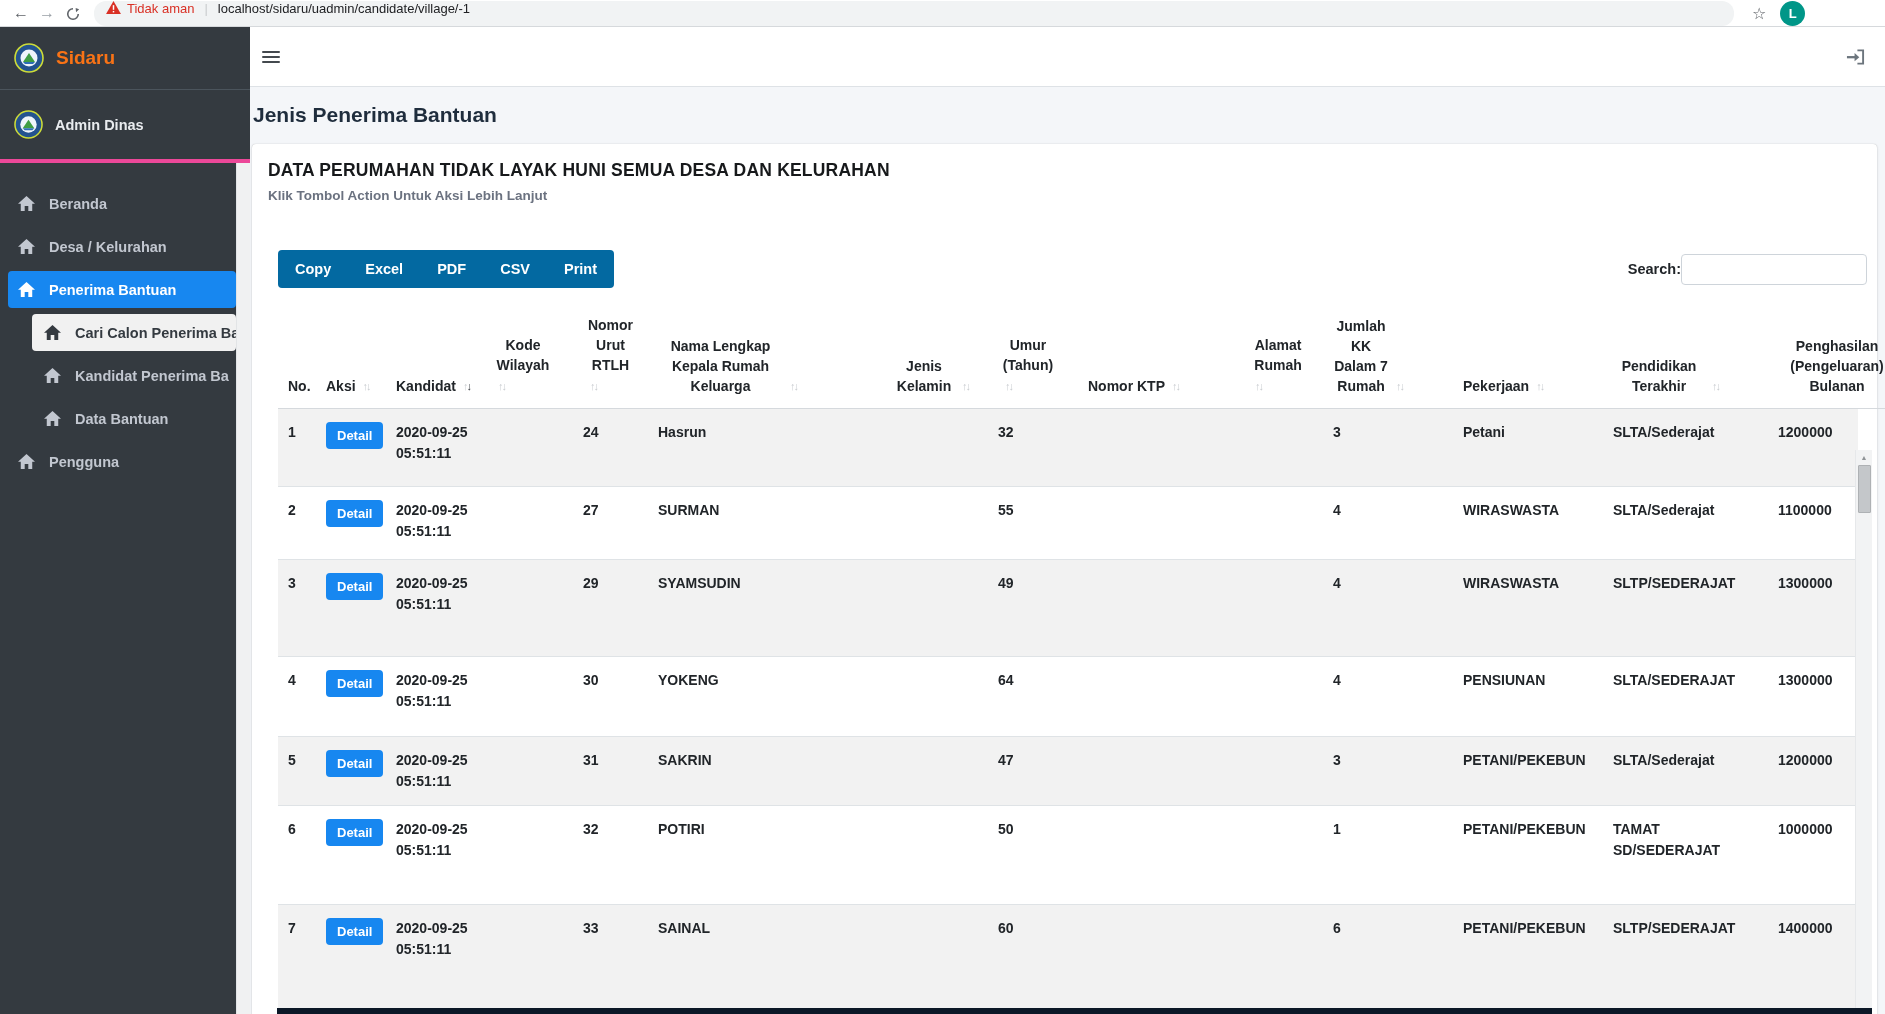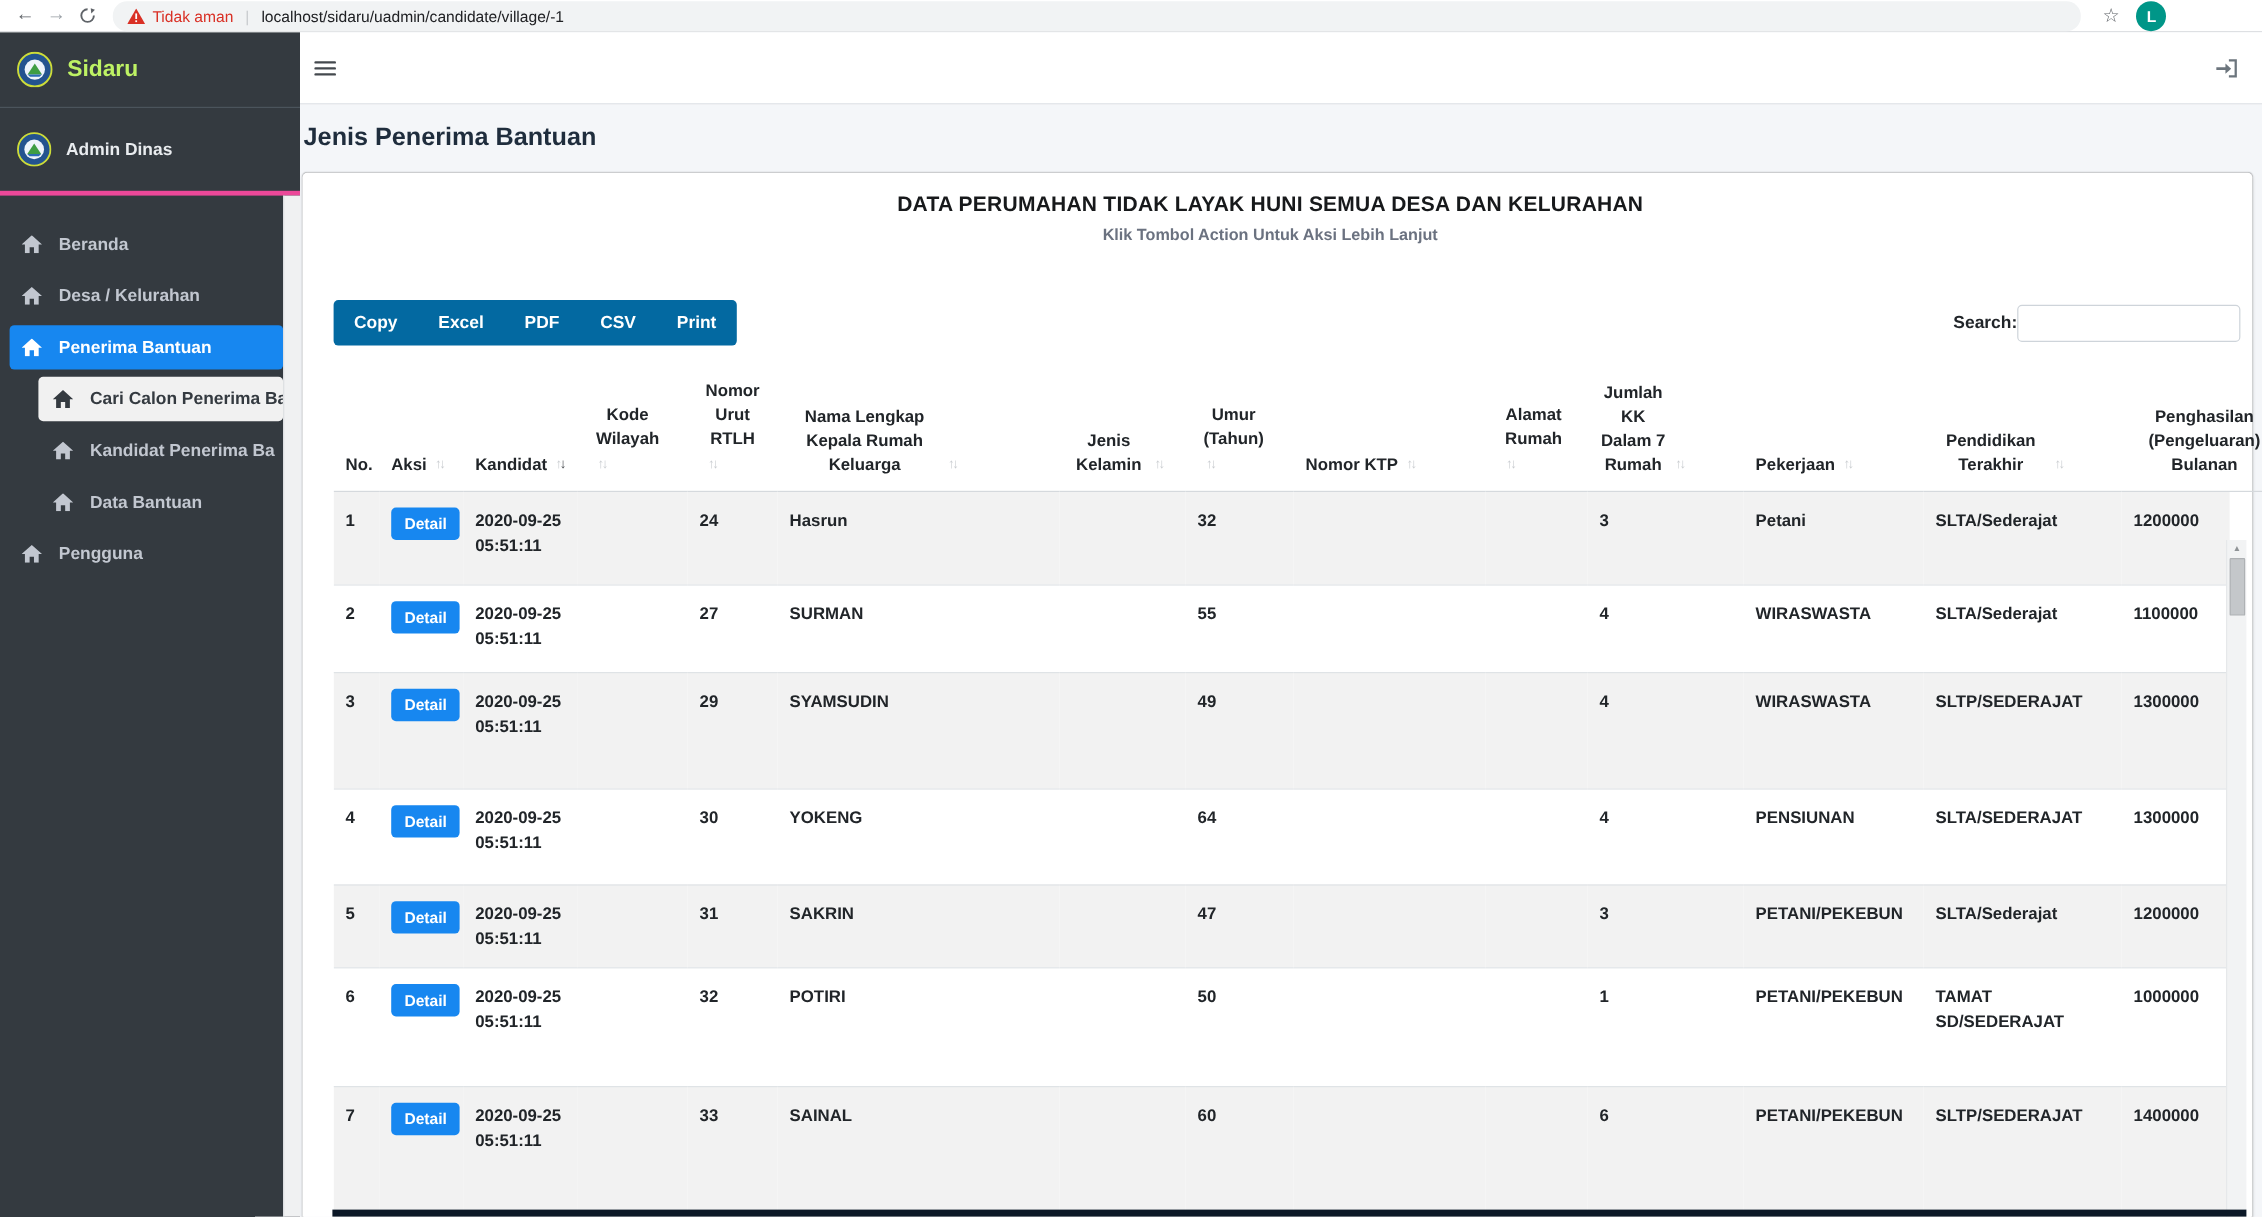--- a/index.html
+++ b/index.html
@@ -3,33 +3,33 @@
 <meta charset="utf-8">
 <style>
   * { margin:0; padding:0; box-sizing:border-box; }
   html,body { width:1885px; height:1014px; overflow:hidden; }
   body { position:relative; font-family:"Liberation Sans","DejaVu Sans",sans-serif; background:#f4f6f9; color:#212529; }
 
   
   .browser { height:27px; background:#ffffff; border-bottom:1px solid #d6d9dc; display:flex; align-items:center; padding:0 8px; }
   .bicon { width:26px; text-align:center; font-size:16px; color:#5f6368; cursor:pointer; line-height:26px; }
   .bicon.fwd { color:#9aa0a6; }
-  .addr { flex:0 0 auto; width:1640px; height:25px; margin-left:8px; background:#f1f3f4; border-radius:12px; display:flex; align-items:center; padding:0 12px; font-size:13px; }
+  .addr { flex:0 0 auto; width:1640px; height:25px; margin-left:8px; background:#f1f3f4; border-radius:12px; display:flex; padding:0 12px; font-size:13px; }
   .warn-tri { width:15px; height:13px; margin-right:6px; flex:0 0 auto; }
   .warn-txt { color:#d93025; margin-right:10px; white-space:nowrap; }
   .addr-div { color:#c8cbce; margin-right:10px; }
   .url { color:#202124; white-space:nowrap; }
   .star { margin-left:18px; font-size:16px; color:#5f6368; cursor:pointer; }
   .avatar { width:25px; height:25px; border-radius:50%; background:#009688; color:#fff; font-size:13px; font-weight:700; display:flex; align-items:center; justify-content:center; margin-left:14px; cursor:pointer; }
 
   
   .app { position:relative; height:987px; }
   .sidebar { position:absolute; left:0; top:0; bottom:0; width:250px; background:#343a40; z-index:3; }
   .brand { height:63px; display:flex; align-items:center; padding:0 14px; border-bottom:1px solid #4b545c; }
-  .brand-text { color:#bef264; font-size:19px; font-weight:700; margin-left:12px; }
+  .brand-text { color:#f97316; font-size:19px; font-weight:700; margin-left:12px; }
   .userpanel { height:73px; display:flex; align-items:center; padding:0 14px; border-bottom:4px solid #ec4899; }
   .user-name { color:#e9ecef; font-size:14.5px; font-weight:700; margin-left:12px; }
   .menu { padding:22px 14px 0 8px; }
   .mitem { height:37px; border-radius:4px; display:flex; align-items:center; padding:0 8px 0 10px; margin-bottom:6px; color:#c2c7d0; font-size:14.5px; font-weight:700; cursor:pointer; overflow:hidden; white-space:nowrap; }
   .mitem .micon { flex:0 0 auto; margin-right:14px; display:flex; }
   .mitem .micon svg { width:17px; height:15px; fill:#c2c7d0; }
   .mitem.active { background:#1787f0; color:#fff; }
   .mitem.active .micon svg { fill:#ffffff; }
   .mitem.sub { margin-left:24px; padding-left:12px; }
   .mitem.subactive { background:#f1f1f1; color:#343a40; }
@@ -41,21 +41,21 @@
   .navbar { height:60px; background:#fff; border-bottom:1px solid #dee2e6; display:flex; align-items:center; padding:0 20px 0 12px; }
   .hamburger { width:18px; cursor:pointer; }
   .hamburger span { display:block; height:2px; background:#44494e; margin:3px 0; border-radius:1px; }
   .nav-right { margin-left:auto; display:flex; }
   .signout { cursor:pointer; display:flex; }
 
   .content { padding:16px 8px 0 2px; }
   .page-title { font-size:21px; font-weight:700; color:#1f2d3d; margin-bottom:17px; padding-left:1px; }
 
   .card { background:#fff; border-radius:4px; box-shadow:0 0 1px rgba(0,0,0,.25), 0 1px 3px rgba(0,0,0,.12); min-height:880px; }
-  .card-h { padding:16px 28px 0 16px;text-align:center; }
+  .card-h { padding:16px 28px 0 16px; }
   .card-title { font-size:17.5px; font-weight:800; color:#17191b; letter-spacing:.2px; }
   .card-sub { font-size:13.5px; font-weight:700; color:#6b7280; margin-top:7px; }
   .card-b { padding:0 10px 0 26px; }
 
   .toolbar { display:flex; justify-content:space-between; align-items:center; margin-top:47px; }
   .btn-group { display:flex; background:#0369a1; border-radius:4px; overflow:hidden; }
   .xbtn { height:38px; padding:0 17px; color:#fff; font-family:inherit; font-size:14.5px; font-weight:700; background:transparent; border:none; cursor:pointer; }
   .search { display:flex; align-items:center; }
   .search-label { font-size:14.5px; font-weight:700; }
   .search input { width:186px; height:31px; border:1px solid #ced4da; border-radius:4px; padding:0 8px; font-family:inherit; font-size:14px; outline:none; }

